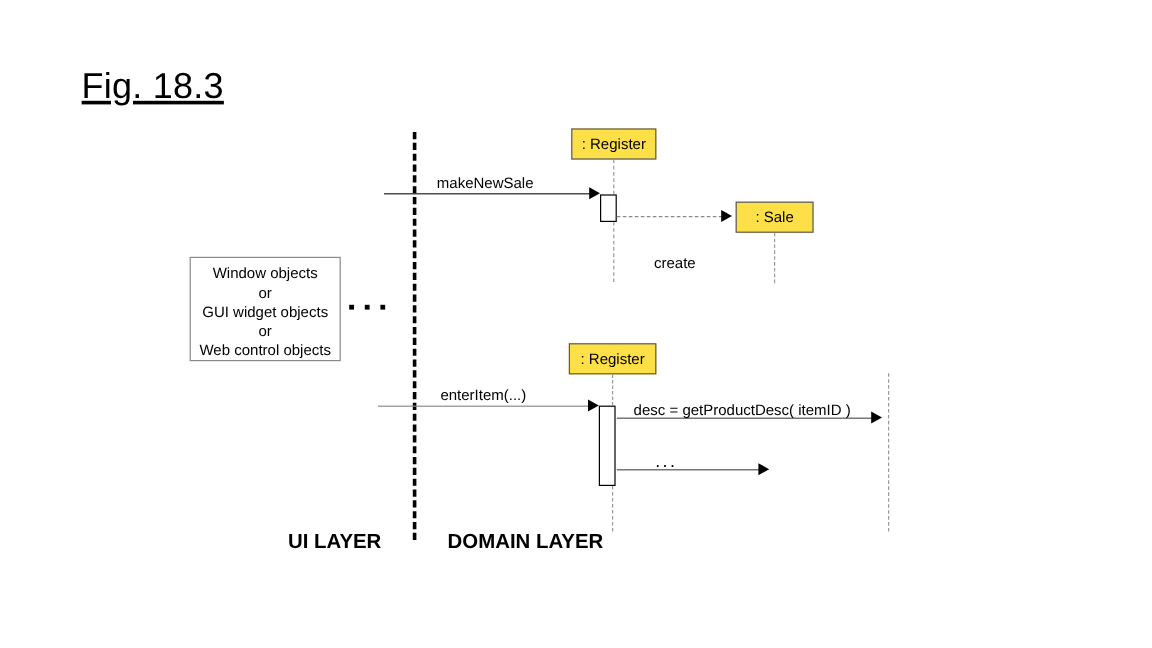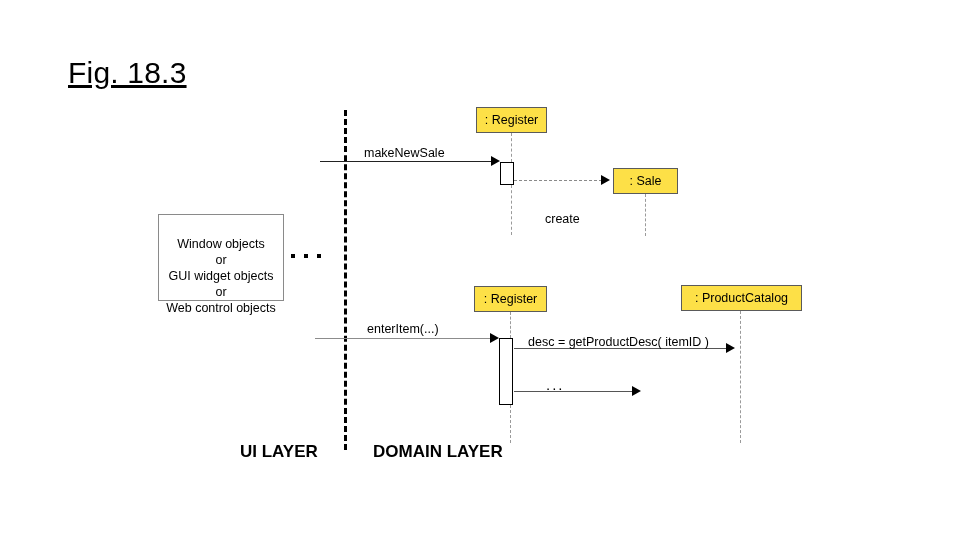--- a/index.html
+++ b/index.html
@@ -90,21 +90,21 @@
   
   #ui-objects-box {
     position: absolute;
     box-sizing: border-box;
     border: 1px solid #8a8a8a;
     background: #ffffff;
     text-align: center;
     font-size: 12.5px;
     line-height: 16px;
     color: #000000;
-    padding-top: 21px;
+    padding-top: 5px;
   }
   #ui-objects-box div { white-space: nowrap; }
   
   .dots {
     position: absolute;
     display: flex;
     gap: 9px;
     align-items: center;
   }
   .dots span {
@@ -166,23 +166,20 @@
   </div>
 
   <div class="obj-box" style="left:474px; top:286px; width:73px; height:26px;">
     <span>: Register</span>
   </div>
   <div class="lifeline" style="left:510px; top:312px; height:26px;"></div>
   <div class="lifeline" style="left:510px; top:405px; height:38px;"></div>
 
   <div class="activation" style="left:499px; top:338px; width:14px; height:67px;"></div>
 
-  <div class="obj-box" style="left:681px; top:285px; width:121px; height:26px;">
-    <span>: ProductCatalog</span>
-  </div>
   <div class="lifeline" style="left:740px; top:311px; height:132px;"></div>
 
   <div class="msg-line light" style="left:315px; top:338px; width:176px;"></div>
   <div class="arrowhead" style="left:490px; top:333px;"></div>
   <div class="msg-label" style="left:367px; top:322px;">enterItem(...)</div>
 
   <div class="msg-line" style="left:514px; top:348px; width:213px;"></div>
   <div class="arrowhead" style="left:726px; top:343px;"></div>
   <div class="msg-label" style="left:528px; top:335px;">desc = getProductDesc( itemID )</div>
 

